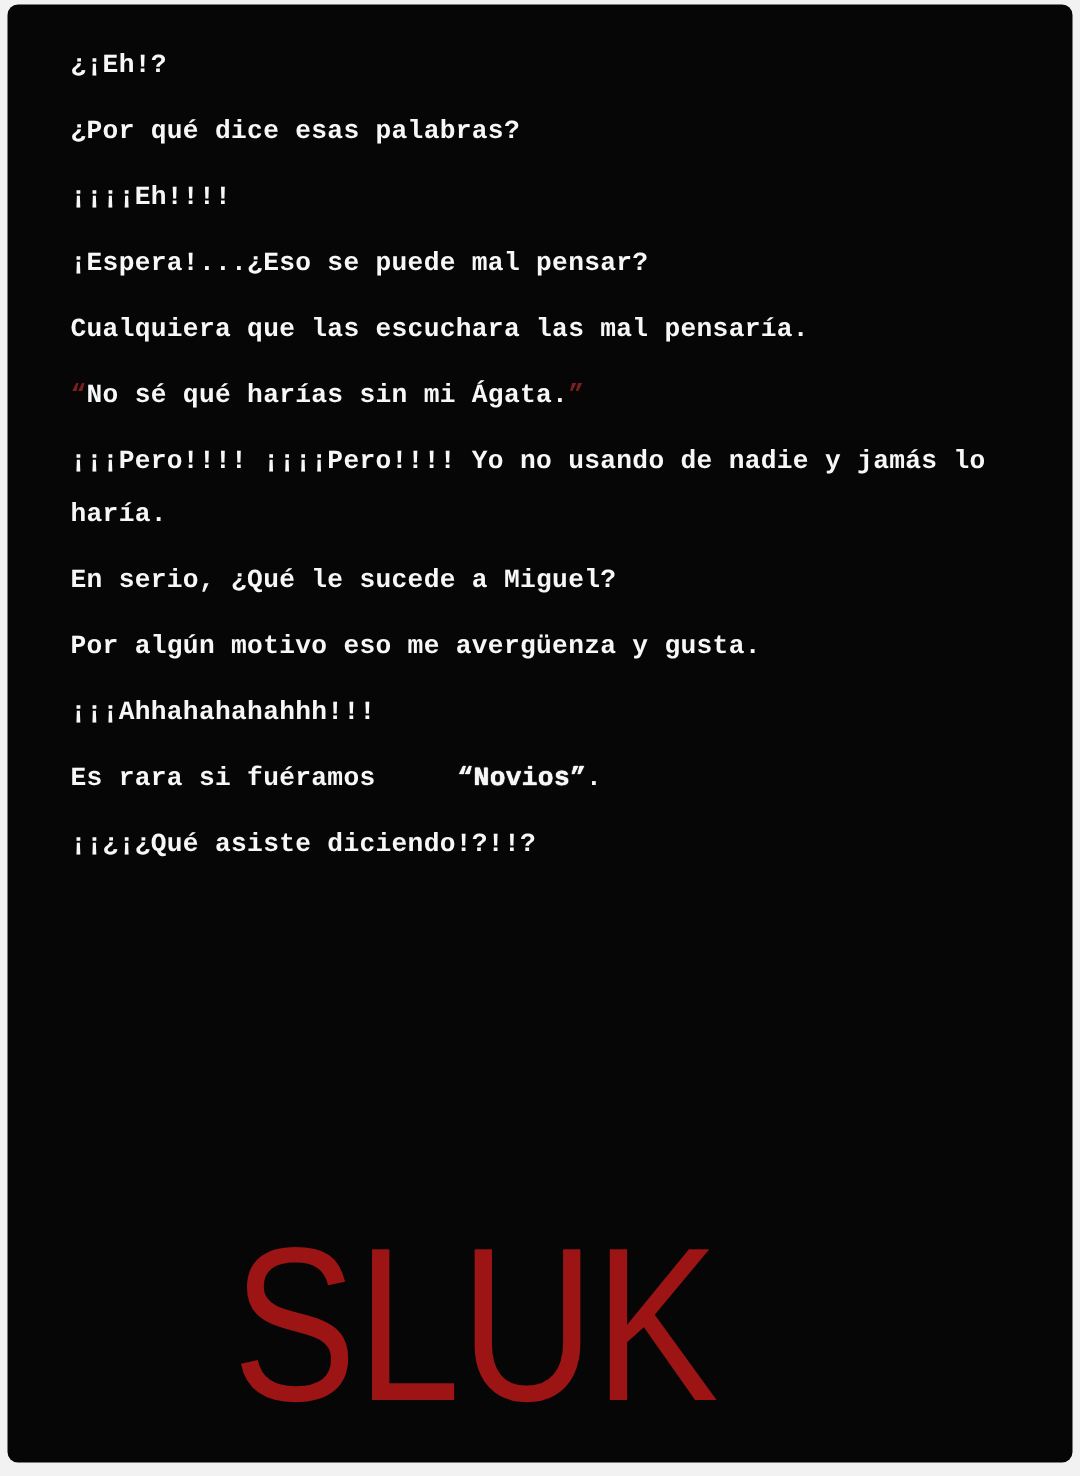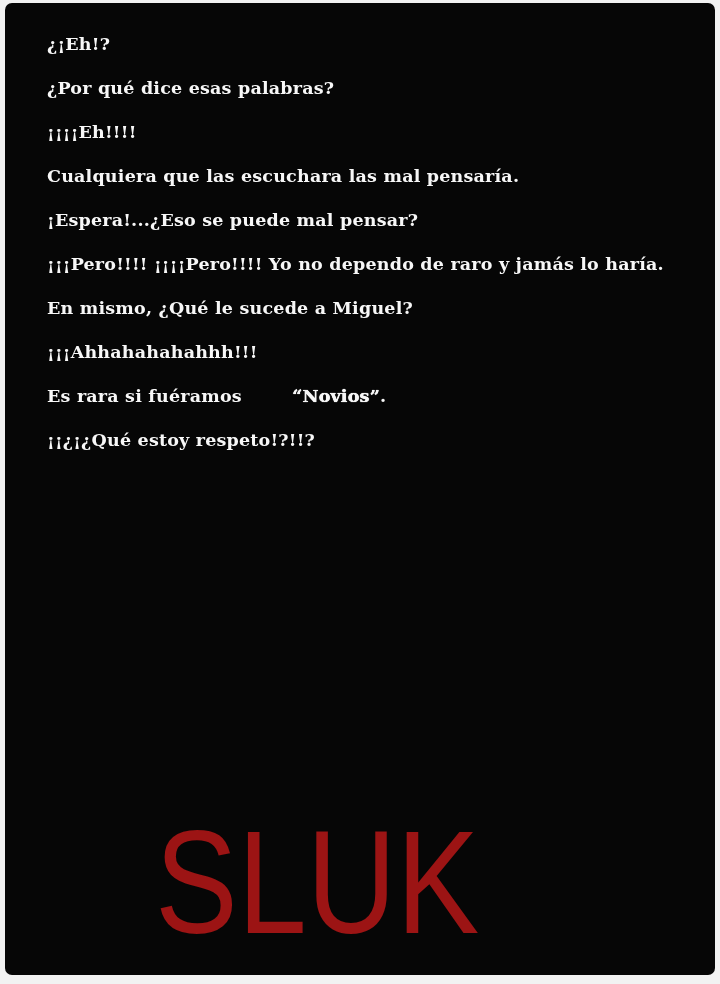--- a/index.html
+++ b/index.html
@@ -26,20 +26,21 @@
     z-index: 2;
     padding: 24px 40px 0 42px;
   }
   .content p {
     color: #f7f7f7;
     font-size: 17.5px;
     font-weight: 700;
     line-height: 35px;
     letter-spacing: 0.2px;
     margin: 0 0 9px 0;
+    font-family: Liberation Mono, monospace;
   }
   .red-quote { color: var(--accent, #7d1f1f); }
   .emph {
     text-shadow: 0 0 0.7px #ffffff, 0 0 0.7px #ffffff;
     padding-left: 44px;
   }
   .watermark {
     position: absolute;
     z-index: 1;
     left: 150px;
@@ -61,26 +62,28 @@
 
 <div class="page-wrap">
   <div class="card">
 
     <div class="watermark">SLUK</div>
 
     <div class="content">
       <p>¿¡Eh!?</p>
       <p>¿Por qué dice esas palabras?</p>
       <p>¡¡¡¡Eh!!!!</p>
+      <p>¡Espera!...¿Eso se puede mal pensar?</p>
       <p>Cualquiera que las escuchara las mal pensaría.</p>
-      <p>¡Espera!...¿Eso se puede mal pensar?</p>
 
+      <p><span class="red-quote">“</span><span>No sé qué harías sin mi Ágata.</span><span class="red-quote">”</span></p>
 
-      <p>¡¡¡Pero!!!! ¡¡¡¡Pero!!!! Yo no dependo de raro y jamás lo haría.</p>
-      <p>En mismo, ¿Qué le sucede a Miguel?</p>
+      <p>¡¡¡Pero!!!! ¡¡¡¡Pero!!!! Yo no usando de nadie y jamás lo haría.</p>
+      <p>En serio, ¿Qué le sucede a Miguel?</p>
+      <p>Por algún motivo eso me avergüenza y gusta.</p>
       <p>¡¡¡Ahhahahahahhh!!!</p>
 
       <p><span>Es rara si fuéramos </span><span class="emph">“Novios”</span><span>.</span></p>
 
-      <p>¡¡¿¡¿Qué estoy respeto!?!!?</p>
+      <p>¡¡¿¡¿Qué asiste diciendo!?!!?</p>
     </div>
   </div>
 </div>
 
 </body></html>

